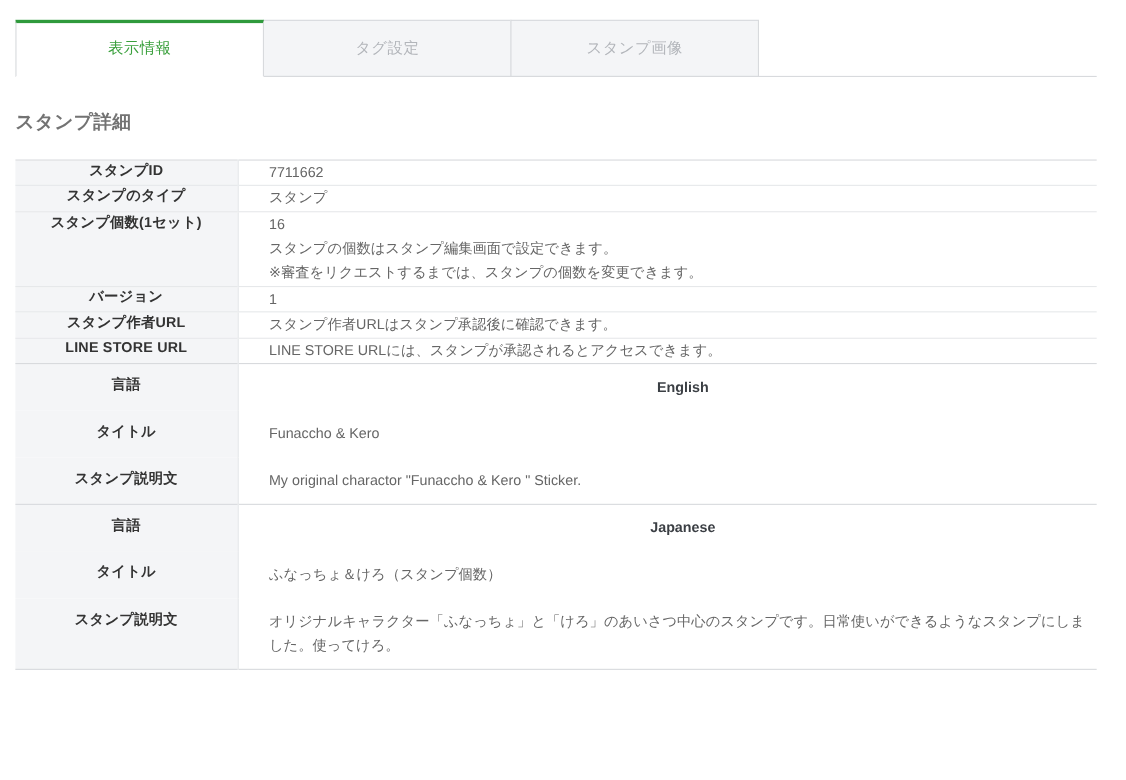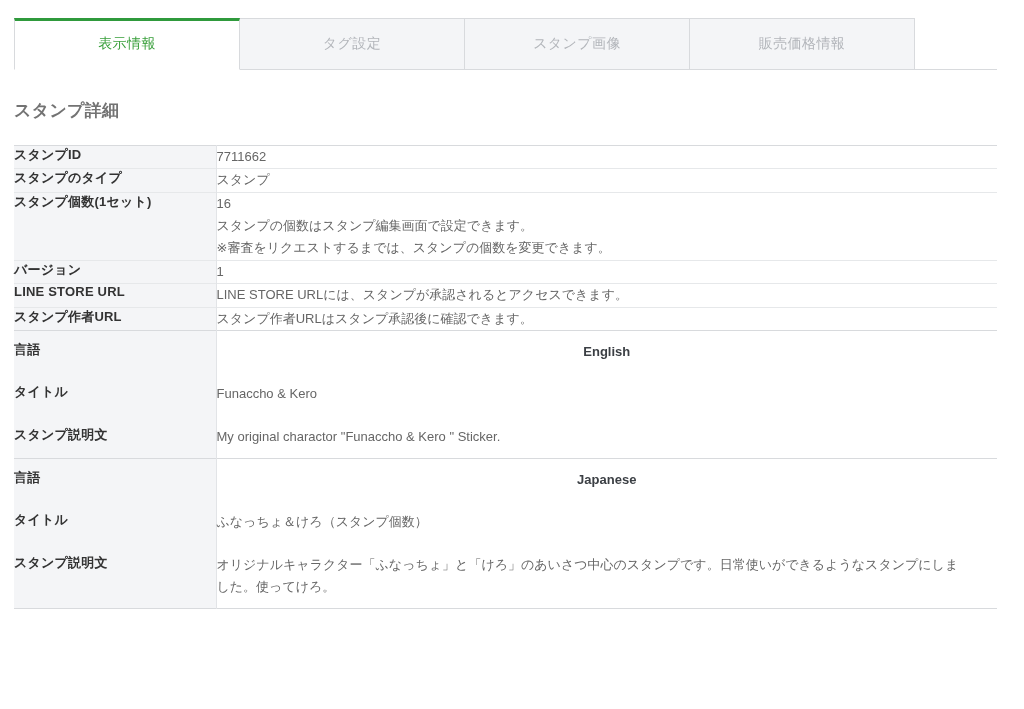--- a/index.html
+++ b/index.html
@@ -102,36 +102,37 @@
   }
   .row-label {
     width: 202px;
     background: #f4f5f7;
     font-size: 13px;
     font-weight: bold;
     color: #333333;
     padding: 17px 0 17px 25px;
     border-right: 1px solid #e2e4e7;
     letter-spacing: .2px;
+    text-align: center;
   }
   .row-value {
     background: #ffffff;
     font-size: 13px;
     color: #666666;
     padding: 17px 18px 17px 22px;
     line-height: 1.72;
   }
   tr.rowsep > td {
     border-top: 1px solid #e6e8ea;
   }
   tr.groupsep > td {
     border-top: 1px solid #d8dadd;
   }
 
-  .value-line { display: block; }
+  .value-line { display: block; margin-left: 28px; }
   .value-strong {
     font-weight: bold;
     color: #3b3f44;
     text-align: center;
   }
   .tight td { padding-top: 10px; padding-bottom: 10px; }
   .tight .row-label { padding-top: 10px; padding-bottom: 10px; }
 
   
   tr.nosep > td { border-top: none; }
@@ -147,23 +148,20 @@
     <div class="tabs">
       <div class="tab active">
         <span class="tab-label">表示情報</span>
       </div>
       <div class="tab">
         <span class="tab-label">タグ設定</span>
       </div>
       <div class="tab">
         <span class="tab-label">スタンプ画像</span>
       </div>
-      <div class="tab">
-        <span class="tab-label">販売価格情報</span>
-      </div>
     </div>
     <div class="tabs-underline"></div>
   </div>
 
   <div class="page-title">スタンプ詳細</div>
 
   <table class="detail-table">
     <tbody>
 
       <tr>
@@ -190,30 +188,30 @@
       </tr>
 
       <tr class="rowsep">
         <td class="row-label">バージョン</td>
         <td class="row-value">
           <span class="value-line">1</span>
         </td>
       </tr>
 
       <tr class="rowsep">
+        <td class="row-label">スタンプ作者URL</td>
+        <td class="row-value">
+          <span class="value-line">スタンプ作者URLはスタンプ承認後に確認できます。</span>
+        </td>
+      </tr>
+
+      <tr class="rowsep">
         <td class="row-label">LINE STORE URL</td>
         <td class="row-value">
           <span class="value-line">LINE STORE URLには、スタンプが承認されるとアクセスできます。</span>
-        </td>
-      </tr>
-
-      <tr class="rowsep">
-        <td class="row-label">スタンプ作者URL</td>
-        <td class="row-value">
-          <span class="value-line">スタンプ作者URLはスタンプ承認後に確認できます。</span>
         </td>
       </tr>
 
       <tr class="groupsep tight">
         <td class="row-label">言語</td>
         <td class="row-value">
           <span class="value-line value-strong">English</span>
         </td>
       </tr>
       <tr class="nosep tight">

